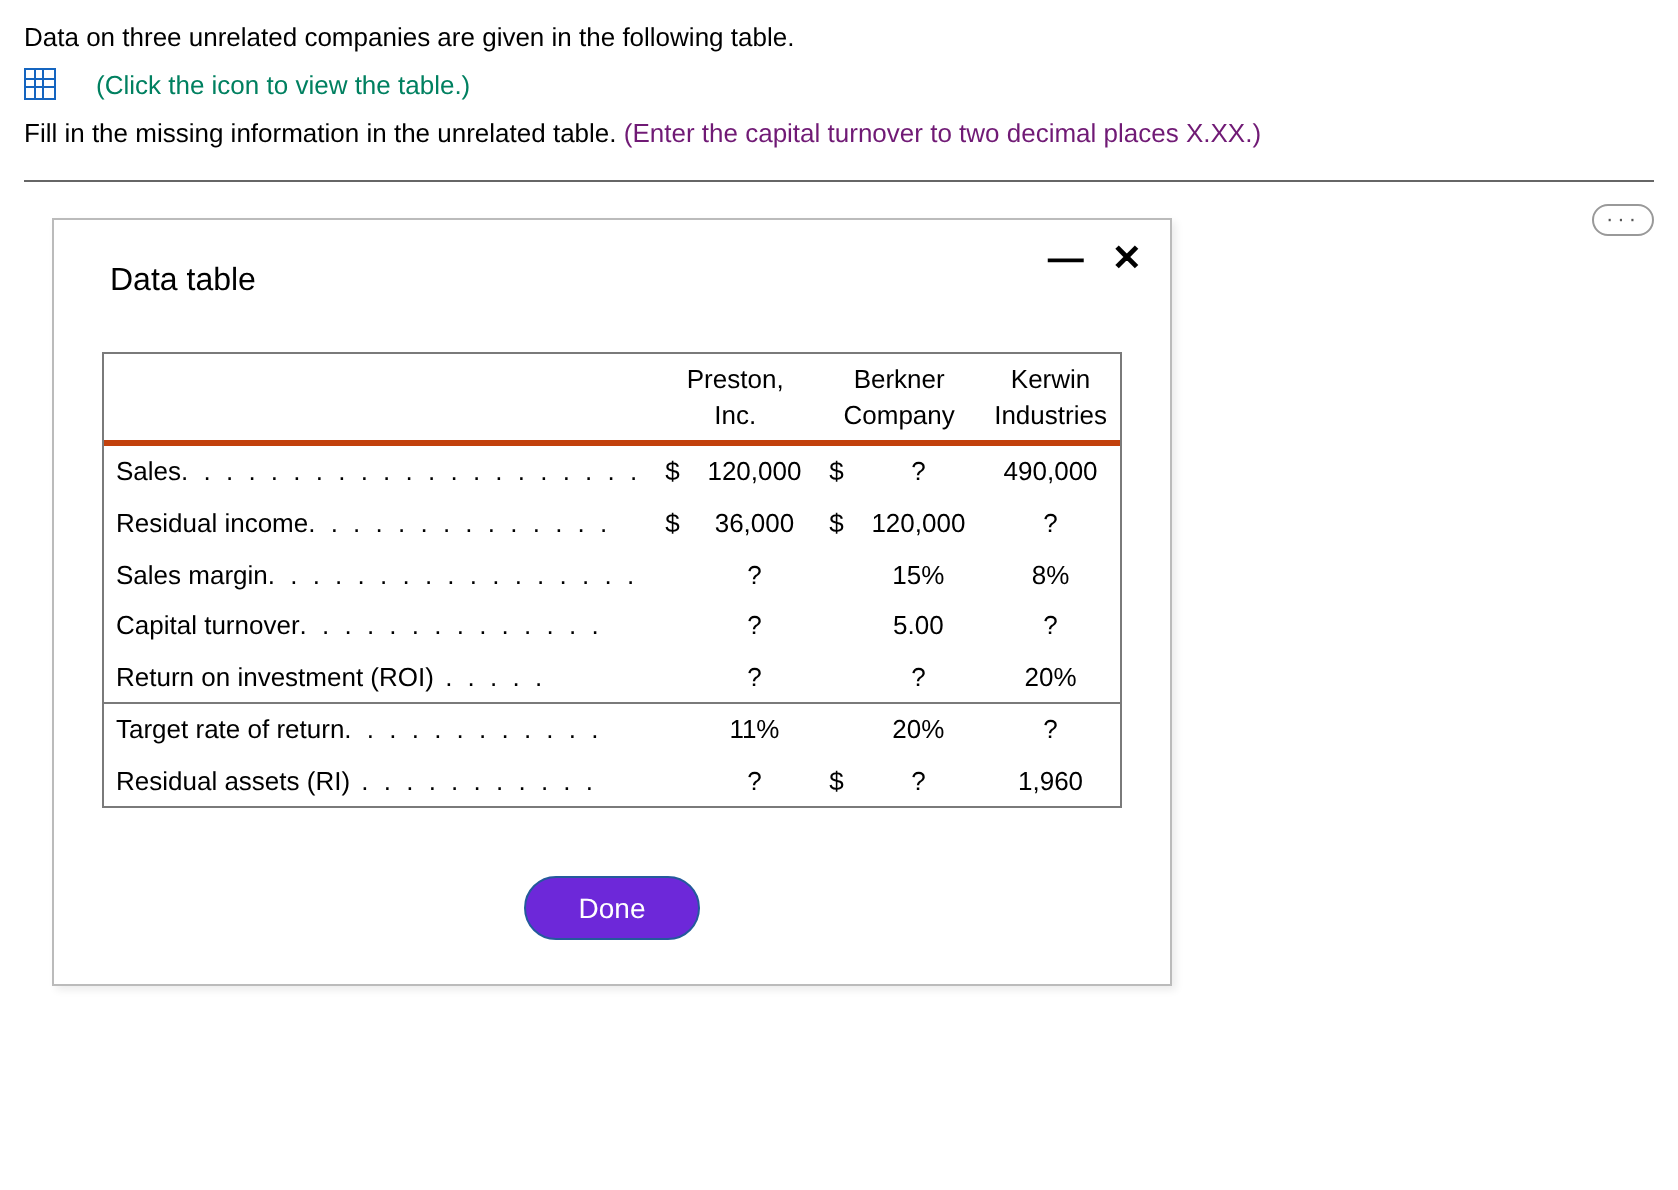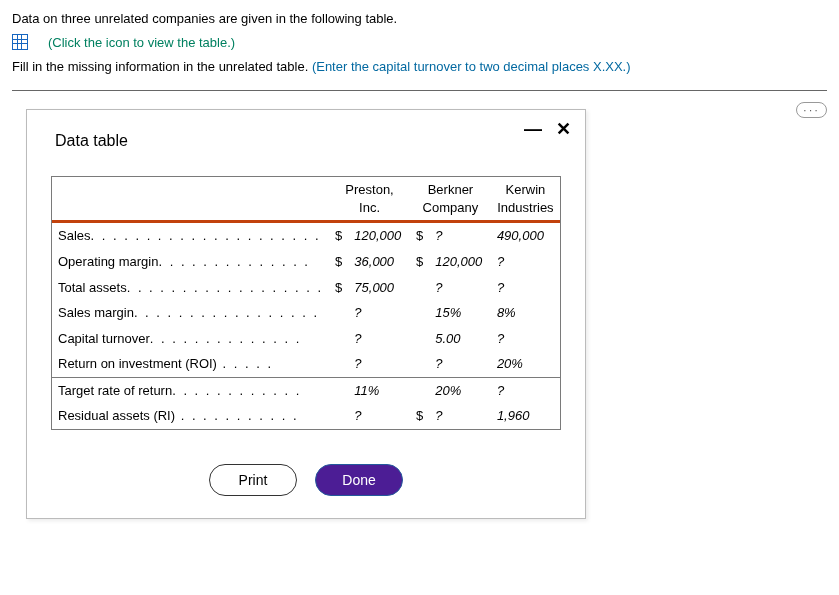--- a/index.html
+++ b/index.html
@@ -17,21 +17,21 @@
   .table-icon {
     width: 16px; height: 16px; flex: 0 0 16px;
     border: 1px solid #1565c0; background:#fff; position: relative;
   }
   .table-icon::before, .table-icon::after {
     content:""; position:absolute; background:#1565c0;
   }
   .table-icon::before { top:4px; left:0; right:0; height:1px; box-shadow: 0 4px 0 #1565c0; }
   .table-icon::after  { left:4px; top:0; bottom:0; width:1px; box-shadow: 4px 0 0 #1565c0; }
   .link-text { color: #008060; }
-  .green { color: #0369a1; }
+  .green { color: #701a75; }
   hr.sep { border:none; border-top:1px solid #666; margin: 14px 0 18px 0;}
   .ellipsis-chip {
     position:absolute; right:0; top:92px;
     border:1px solid #999; border-radius: 10px; padding: 0 6px;
     font-size:11px; color:#555; background:#fff; letter-spacing:2px;
     line-height:14px;
   }
   .page-wrap { position: relative; }
 
   .dialog {
@@ -66,37 +66,37 @@
   }
   table.data thead th {
     font-weight: normal;
     text-align: center;
     border-bottom: 3px solid #c2410c;
   }
   table.data thead th:first-child { text-align:left; }
   td.rowlabel { white-space: nowrap; width: 210px; }
   .dots { letter-spacing: 2px; }
   td.cur { width: 16px; text-align: right; padding-left:0; padding-right:0;}
-  td.num { text-align: left; width: 72px; font-style: italic; }
+  td.num { text-align: center; width: 72px; }
   tr.section-top td { border-top: 1px solid #7a7a7a; }
 
   .dialog-footer {
     display:flex; justify-content:center; gap: 18px;
     margin-top: 34px;
   }
   .btn {
     min-width: 88px;
     padding: 7px 20px;
     border-radius: 18px;
     font-size: 14px;
     text-align:center;
     cursor:pointer;
   }
   .btn-outline { background:#fff; color:#000; border:1.5px solid #333;}
-  .btn-primary { background:#4c1d95; color:#fff; border:1.5px solid #245a9c;}
+  .btn-primary { background:#6d28d9; color:#fff; border:1.5px solid #245a9c;}
 </style>
 </head>
 <body>
 
 <div class="page-wrap">
 
   <div class="instr">Data on three unrelated companies are given in the following table.</div>
 
   <div class="link-row">
     <span class="table-icon"></span>
@@ -131,33 +131,25 @@
         <tbody>
             <tr>
               <td class="rowlabel"><span>Sales</span><span class="dots">. . . . . . . . . . . . . . . . . . . . .</span></td>
               <td class="cur">$</td>
               <td class="num">120,000</td>
               <td class="cur">$</td>
               <td class="num">?</td>
               <td class="num">490,000</td>
             </tr>
             <tr>
-              <td class="rowlabel"><span>Operating margin</span><span class="dots">. . . . . . . . . . . . . .</span></td>
+              <td class="rowlabel"><span>Residual income</span><span class="dots">. . . . . . . . . . . . . .</span></td>
               <td class="cur">$</td>
               <td class="num">36,000</td>
               <td class="cur">$</td>
               <td class="num">120,000</td>
-              <td class="num">?</td>
-            </tr>
-            <tr>
-              <td class="rowlabel"><span>Total assets</span><span class="dots">. . . . . . . . . . . . . . . . . .</span></td>
-              <td class="cur">$</td>
-              <td class="num">75,000</td>
-              <td class="cur"></td>
-              <td class="num">?</td>
               <td class="num">?</td>
             </tr>
             <tr>
               <td class="rowlabel"><span>Sales margin</span><span class="dots">. . . . . . . . . . . . . . . . .</span></td>
               <td class="cur"></td>
               <td class="num">?</td>
               <td class="cur"></td>
               <td class="num">15%</td>
               <td class="num">8%</td>
             </tr>
@@ -191,18 +183,17 @@
               <td class="num">?</td>
               <td class="cur">$</td>
               <td class="num">?</td>
               <td class="num">1,960</td>
             </tr>
           </tbody>
       </table>
     </div>
 
     <div class="dialog-footer">
-      <div class="btn btn-outline">Print</div>
       <div class="btn btn-primary">Done</div>
     </div>
   </div>
 
 </div>
 
 </body></html>

